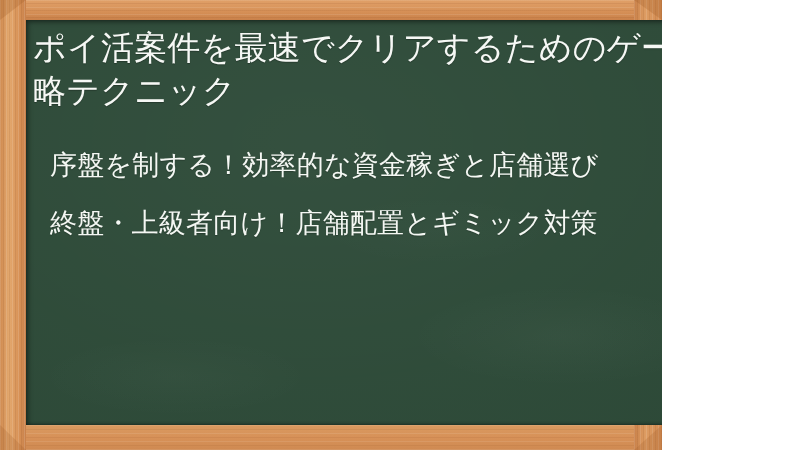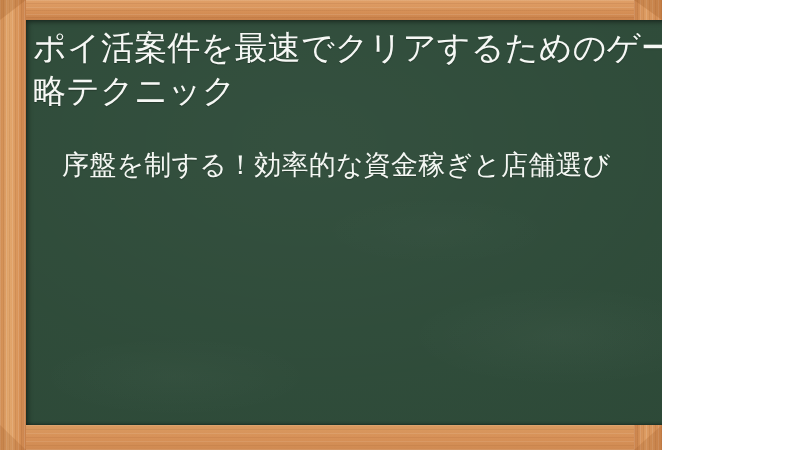--- a/index.html
+++ b/index.html
@@ -151,21 +151,21 @@
     font-family: "Liberation Sans", "DejaVu Sans", sans-serif;
     font-weight: 400;
     font-size: 33px;
     line-height: 1.30;
     letter-spacing: 0.2px;
     text-shadow: 0 1px 1px rgba(0,0,0,0.25);
   }
 
   .topic-list {
     position: absolute;
-    left: 36px;
+    left: 24px;
     top: 126px;
     width: 690px;
     margin: 0;
     padding: 0;
     list-style: none;
   }
   .topic-item {
     color: #f4f7f3;
     font-family: "Liberation Sans", "DejaVu Sans", sans-serif;
     font-weight: 400;
@@ -204,20 +204,21 @@
   <div class="miter miter-bl"></div>
   <div class="miter miter-br"></div>
 
   <div class="board">
     <div class="content">
 
       <h1 class="board-title">ポイ活案件を最速でクリアするためのゲーム攻略テクニック</h1>
 
       <ul class="topic-list">
         <li class="topic-item">序盤を制する！効率的な資金稼ぎと店舗選び</li>
+        <li class="topic-item">終盤・上級者向け！店舗配置とギミック対策</li>
       </ul>
 
     </div>
 
     <div class="chalk-stick"></div>
   </div>
 
 </div>
 
 </body></html>

